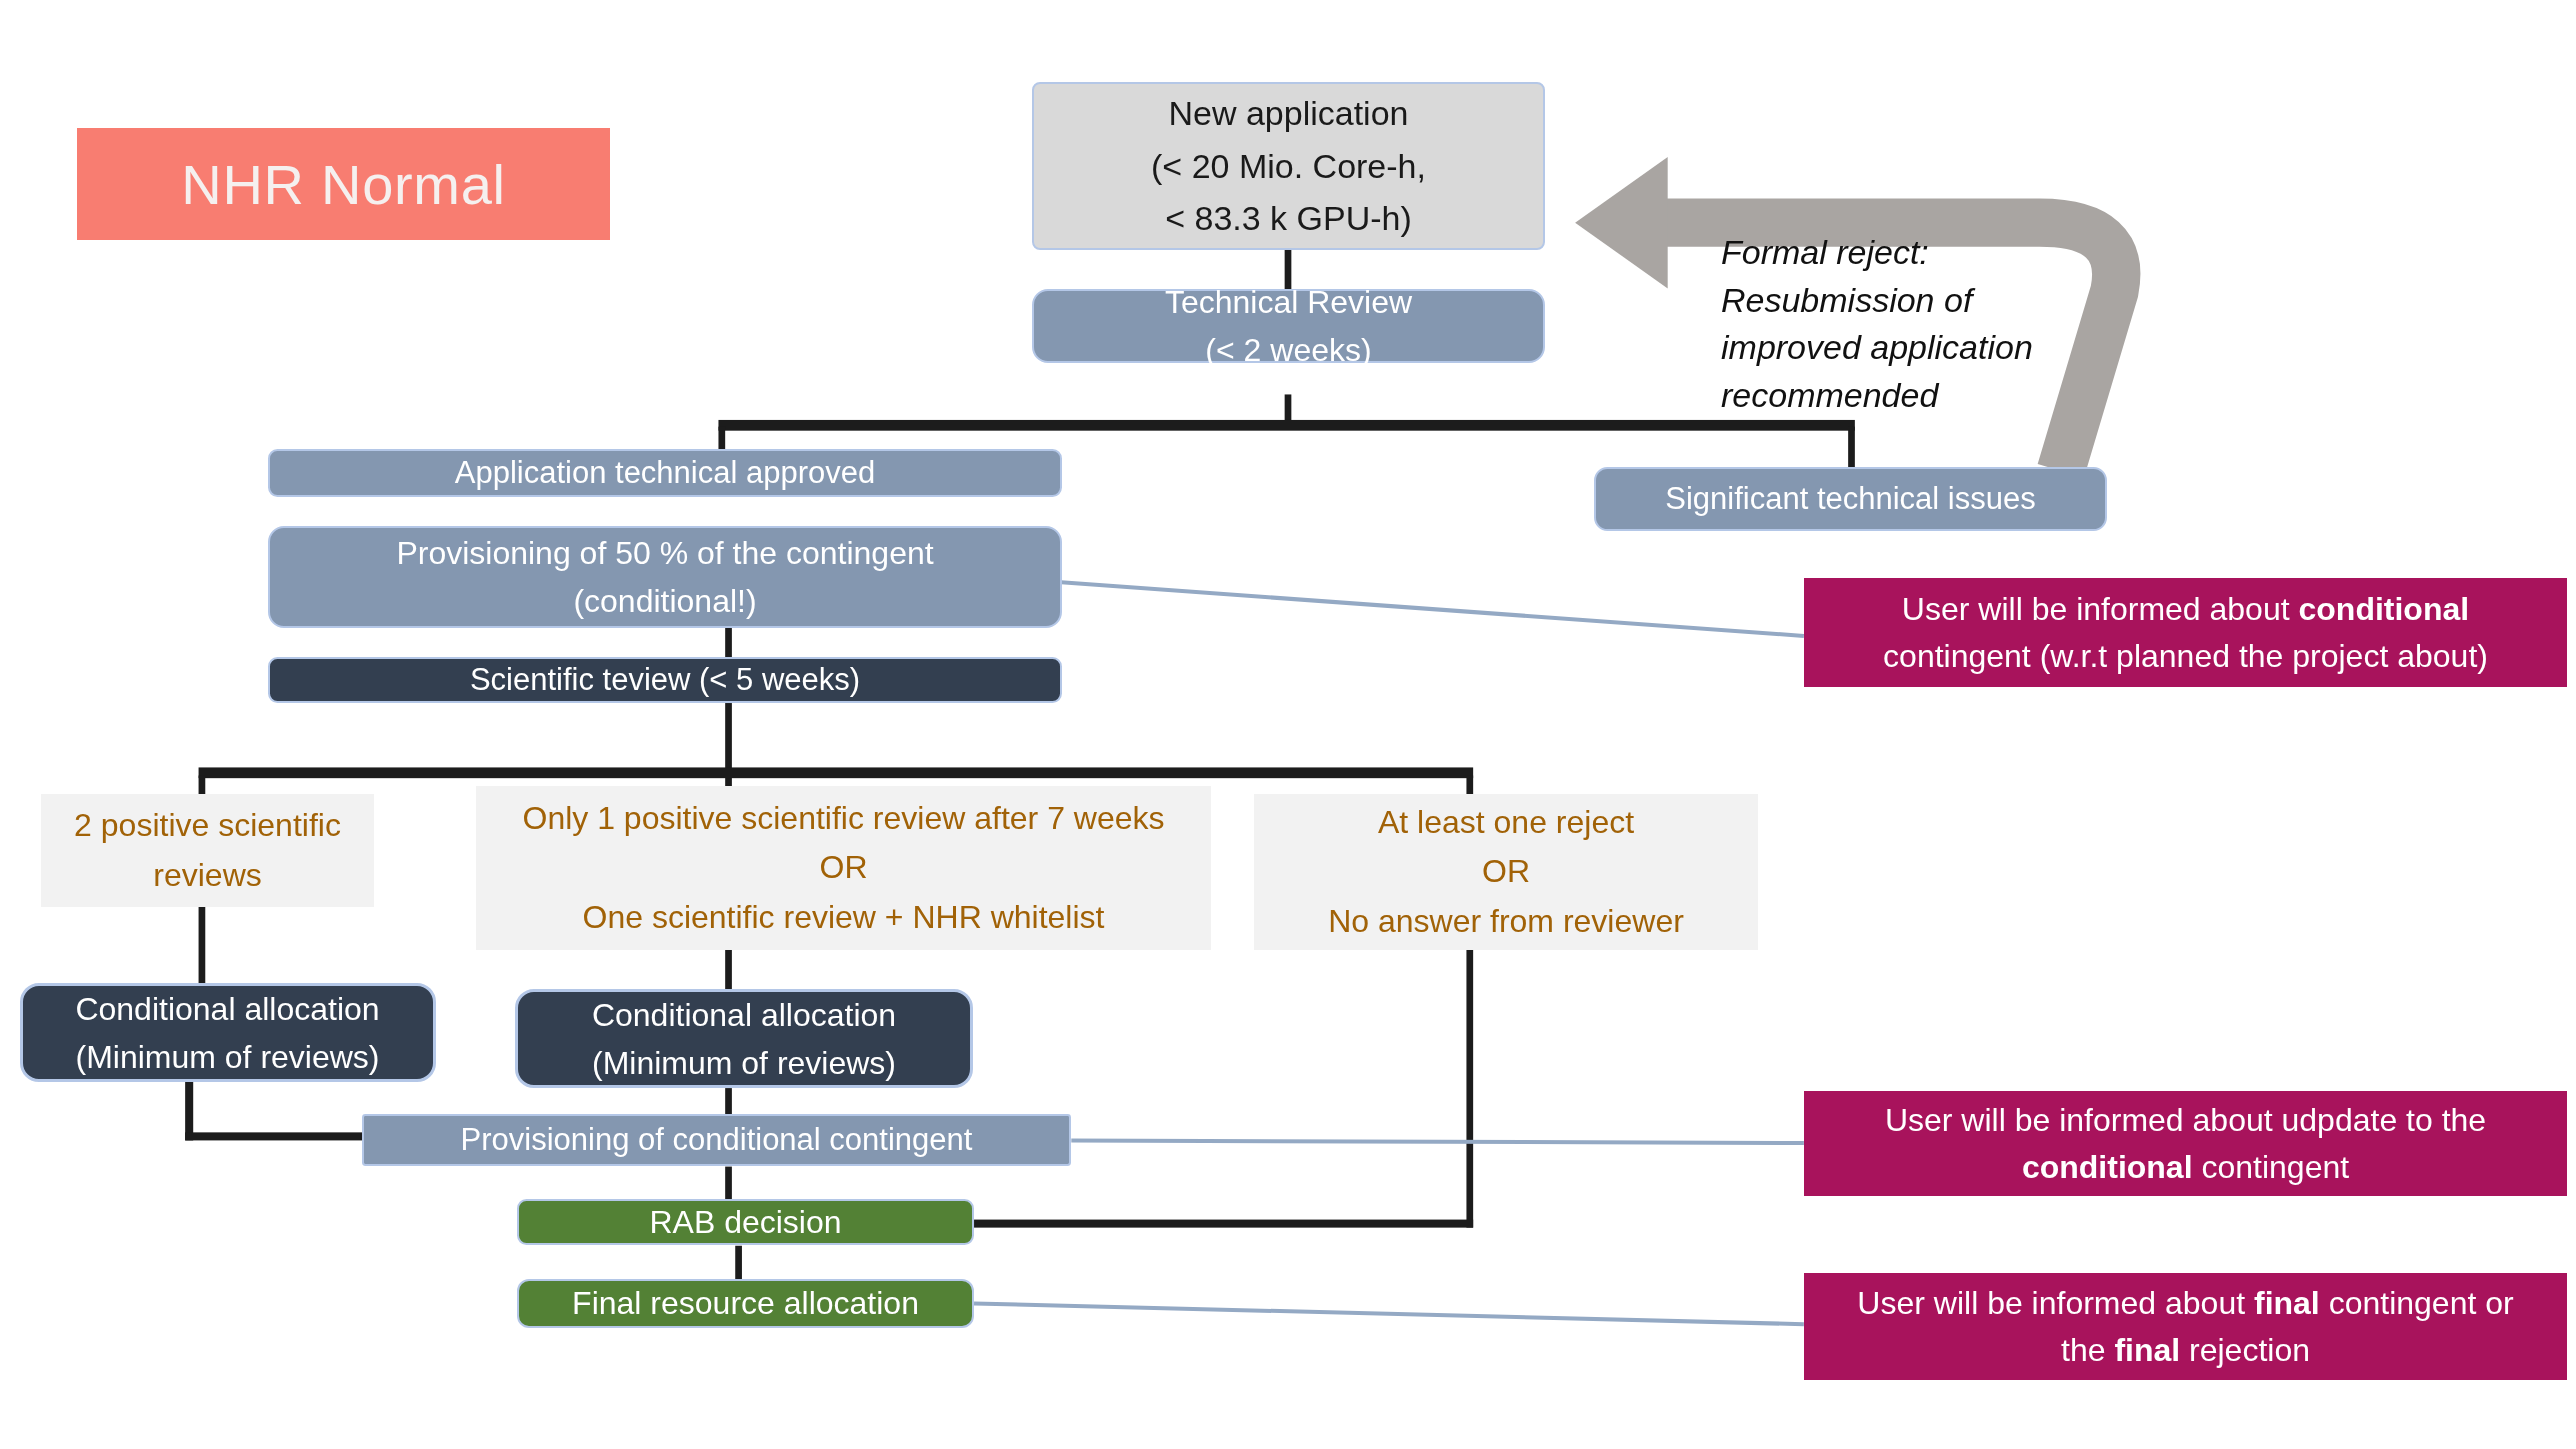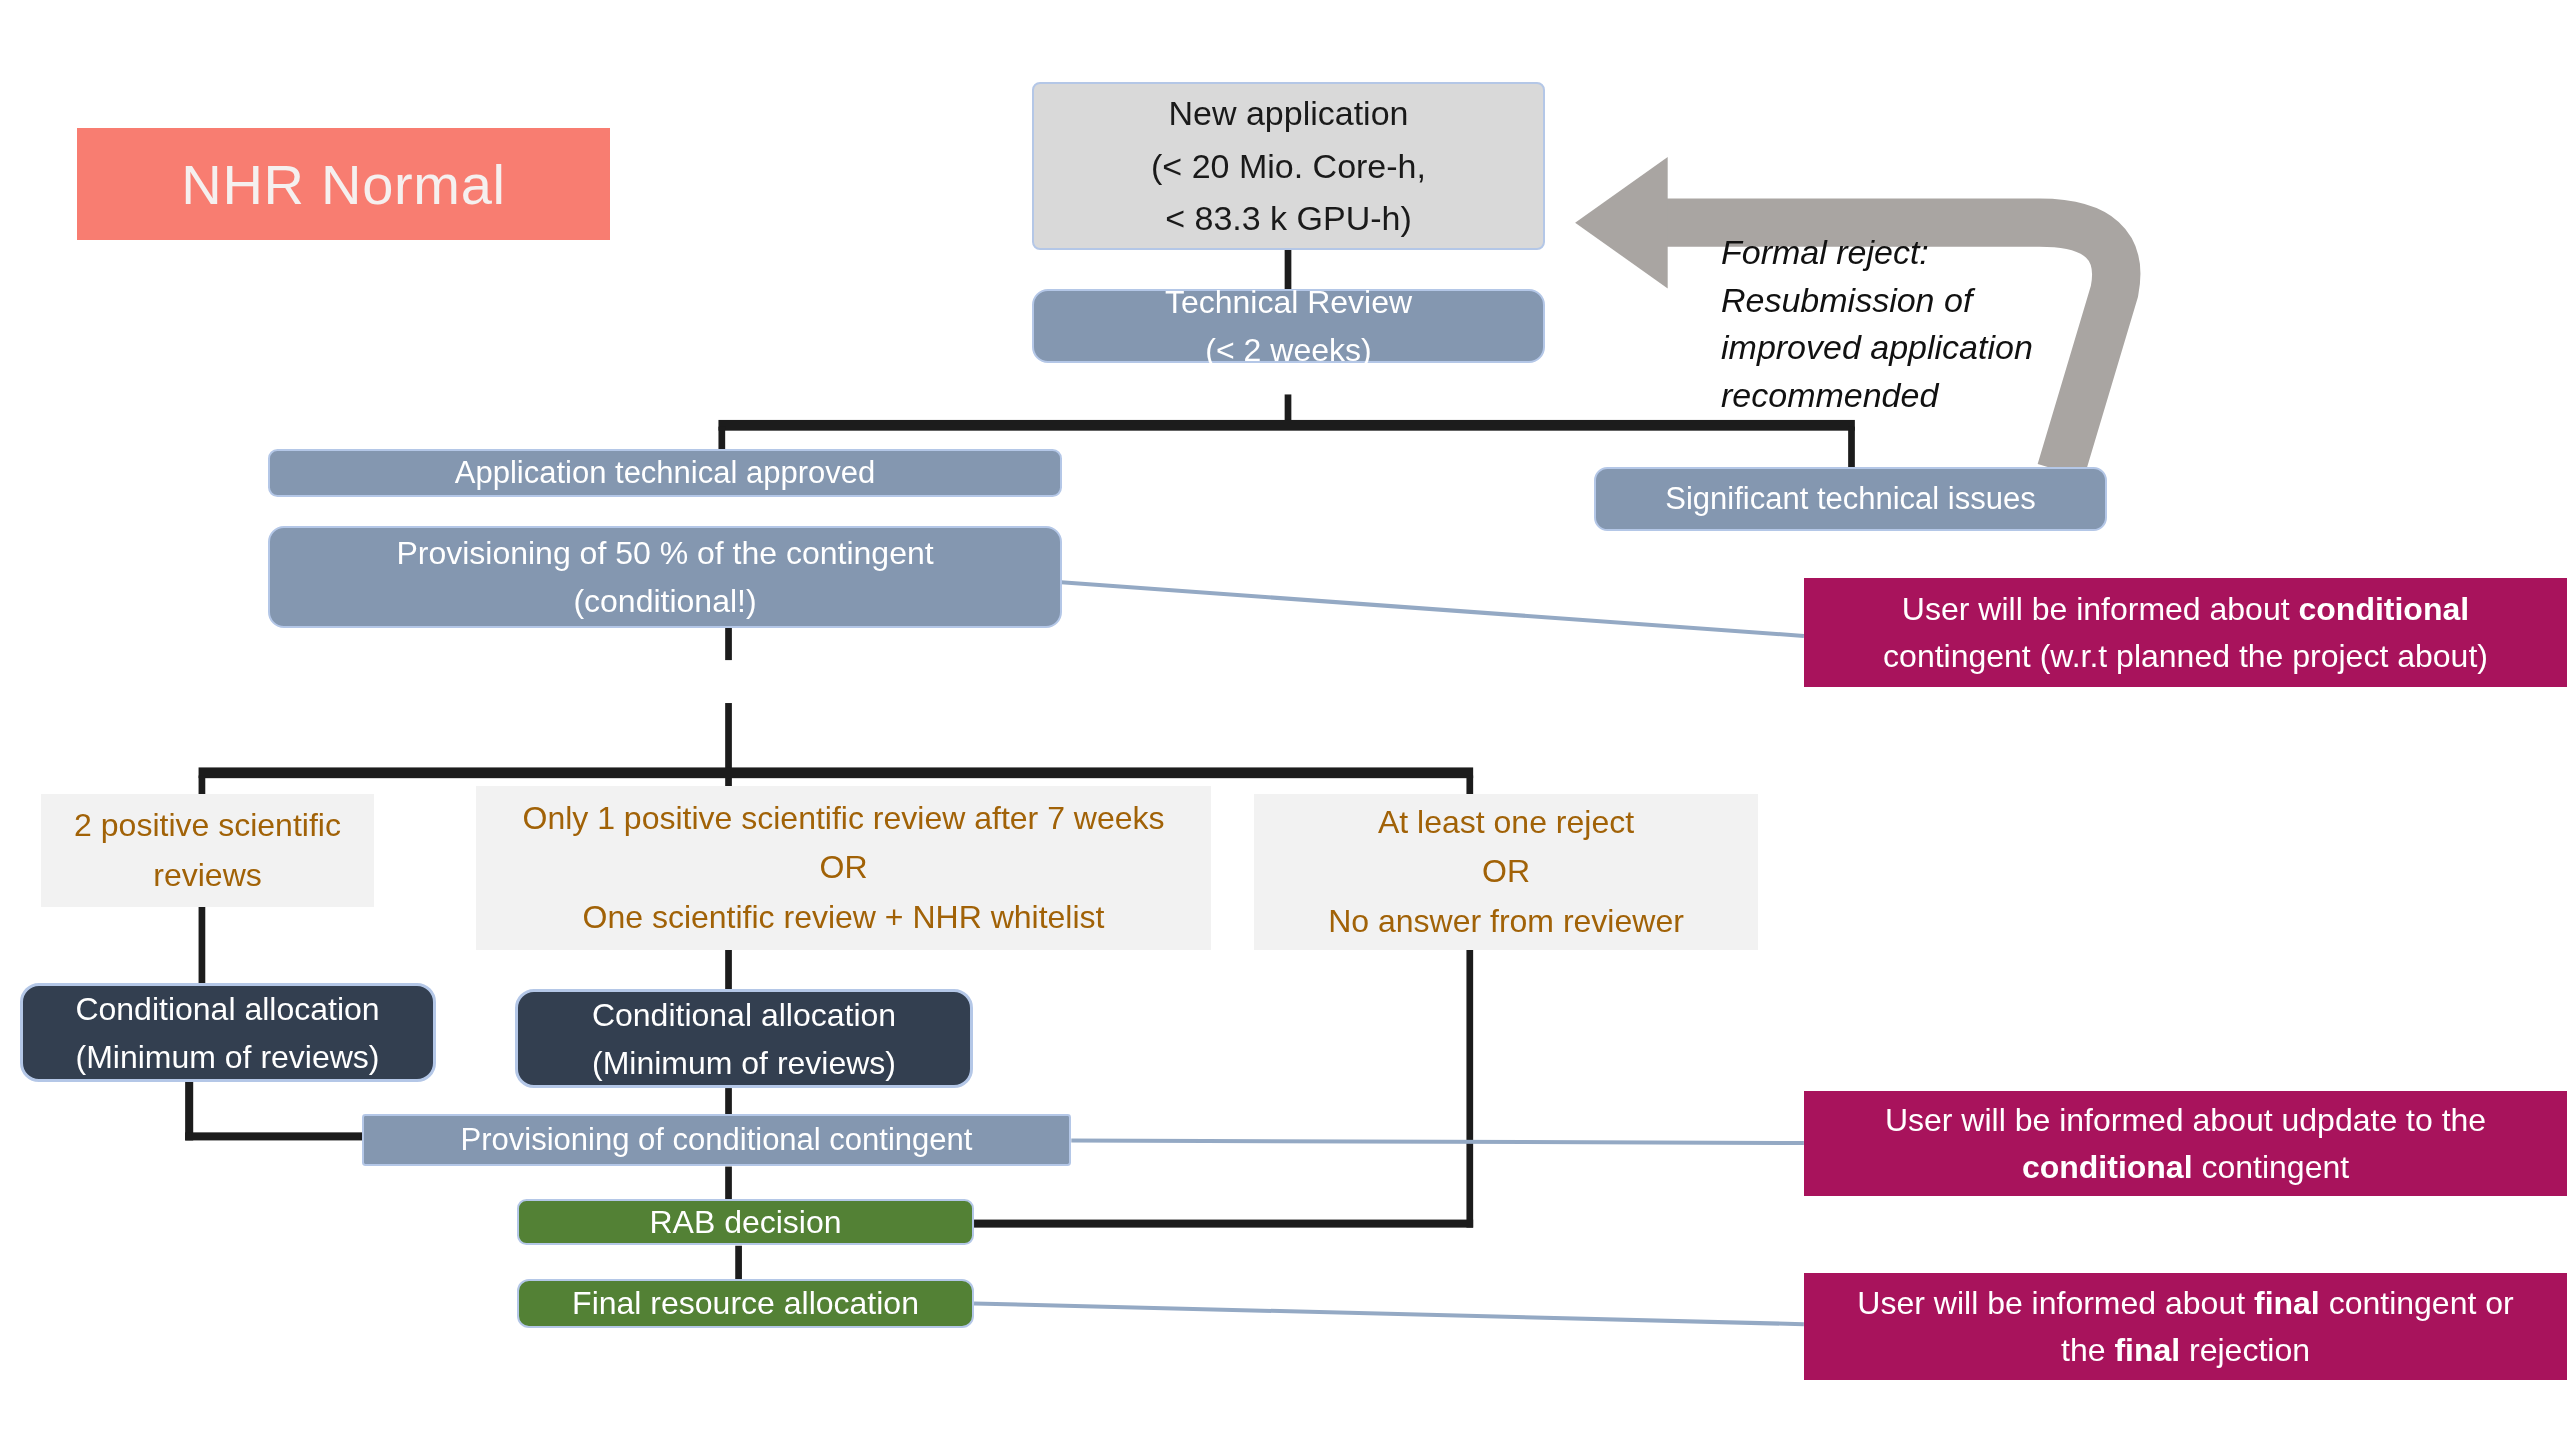--- a/index.html
+++ b/index.html
@@ -121,20 +121,21 @@
     </div>
 
   <div class="node blue r12" style="left:268px;top:449px;width:794px;height:48px;font-size:31px;">Application technical approved</div>
 
   <div class="node blue r18" style="left:1594px;top:467px;width:513px;height:64px;font-size:31px;">Significant technical issues</div>
 
   <div class="node blue r22" style="left:268px;top:526px;width:794px;height:102px;">
       <div><span>Provisioning of 50 % of the contingent</span><br><span>(conditional!)</span></div>
     </div>
 
+  <div class="node navy r12" style="left:268px;top:657px;width:794px;height:46px;font-size:31px;border-width:2.7px;">Scientific teview (&lt; 5 weeks)</div>
 
   <div class="node condition" style="left:41px;top:794px;width:333px;height:113px;">
       <div><span>2 positive scientific</span><br><span>reviews</span></div>
     </div>
 
   <div class="node condition" style="left:476px;top:786px;width:735px;height:164px;">
       <div><span>Only 1 positive scientific review after 7 weeks</span><br><span>OR</span><br><span>One scientific review + NHR whitelist</span></div>
     </div>
 
   <div class="node condition" style="left:1254px;top:794px;width:504px;height:156px;">

